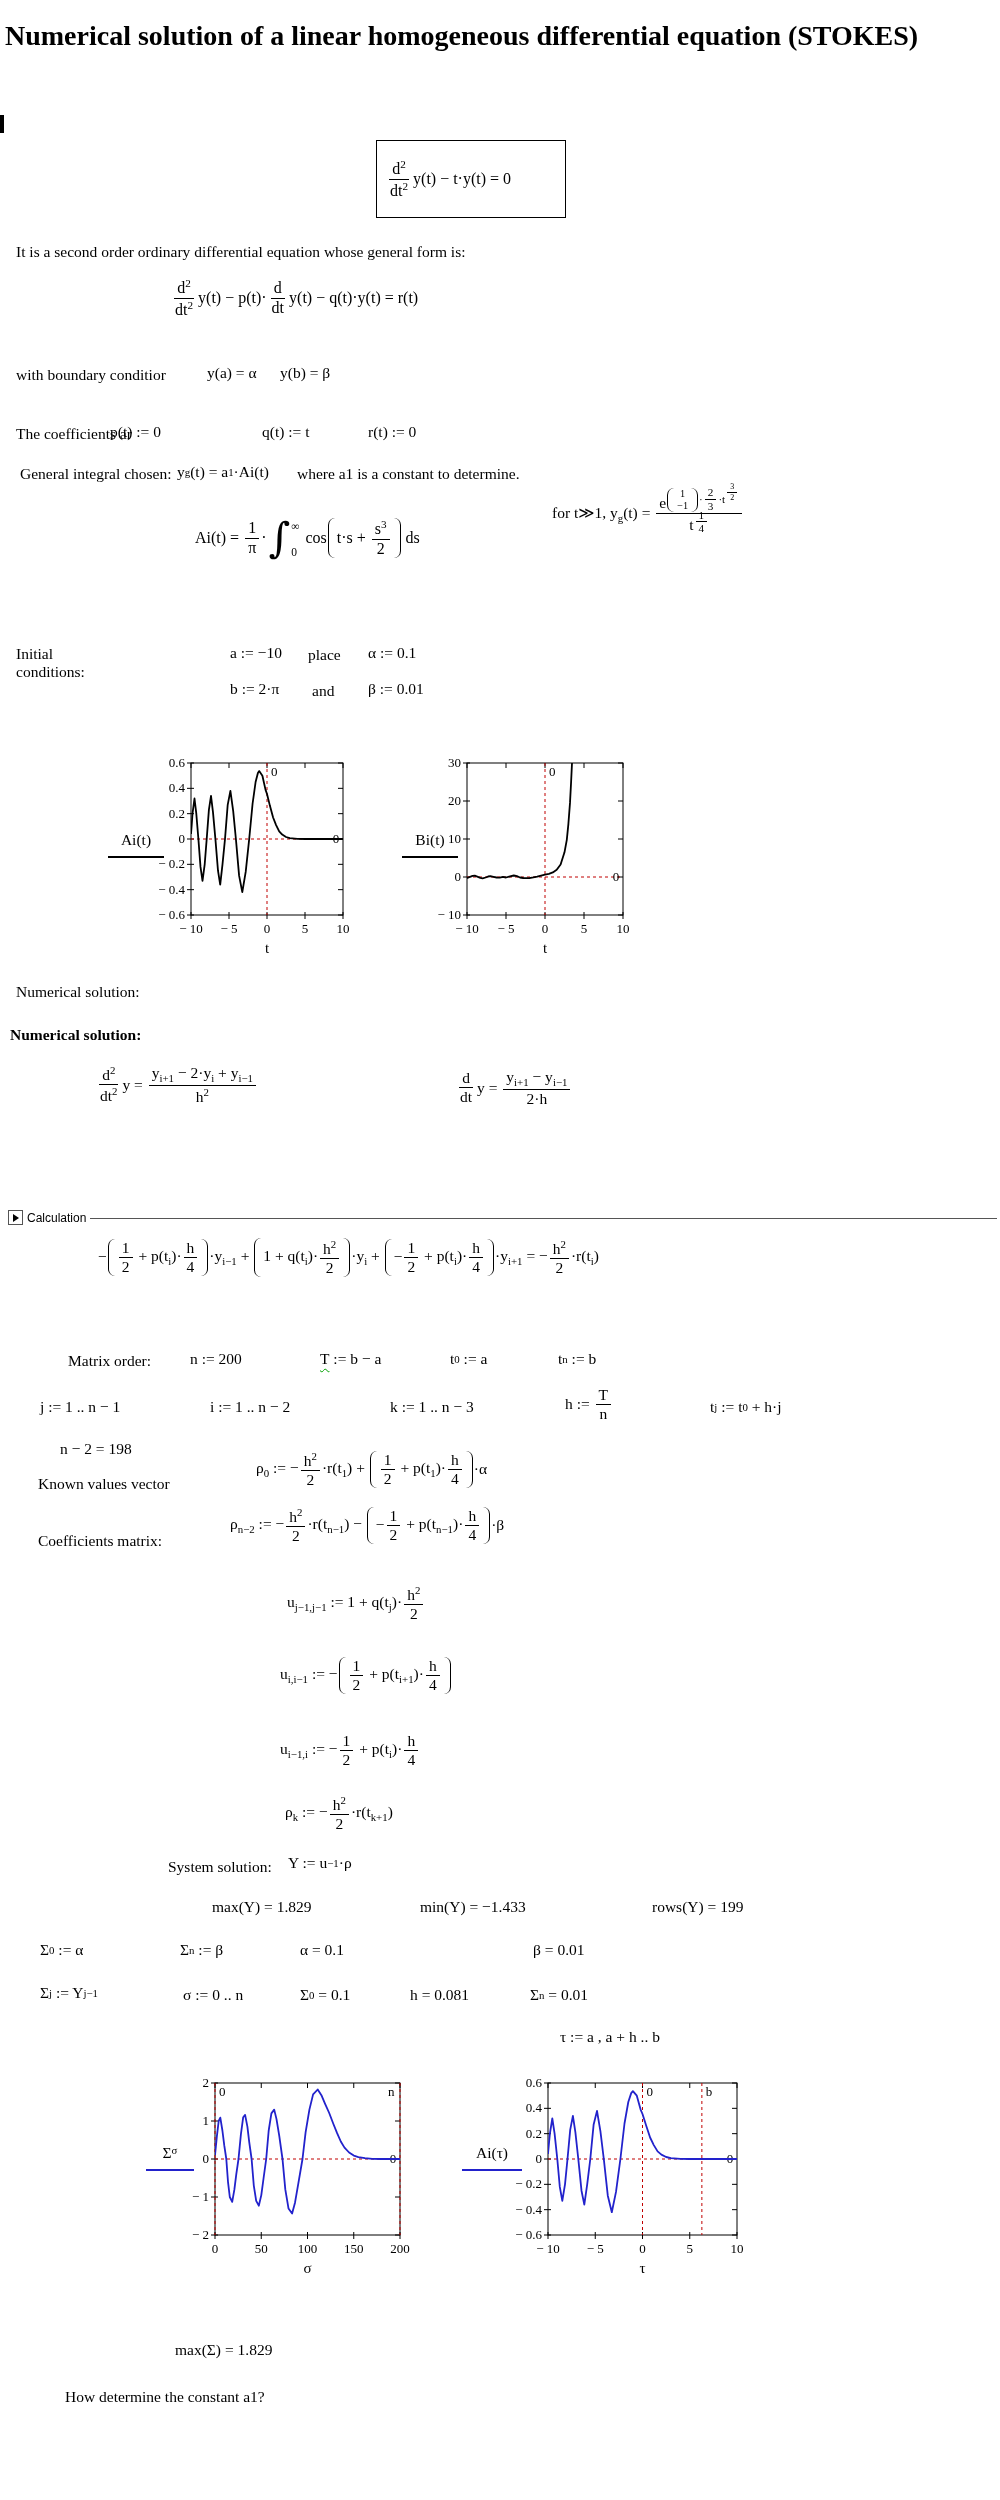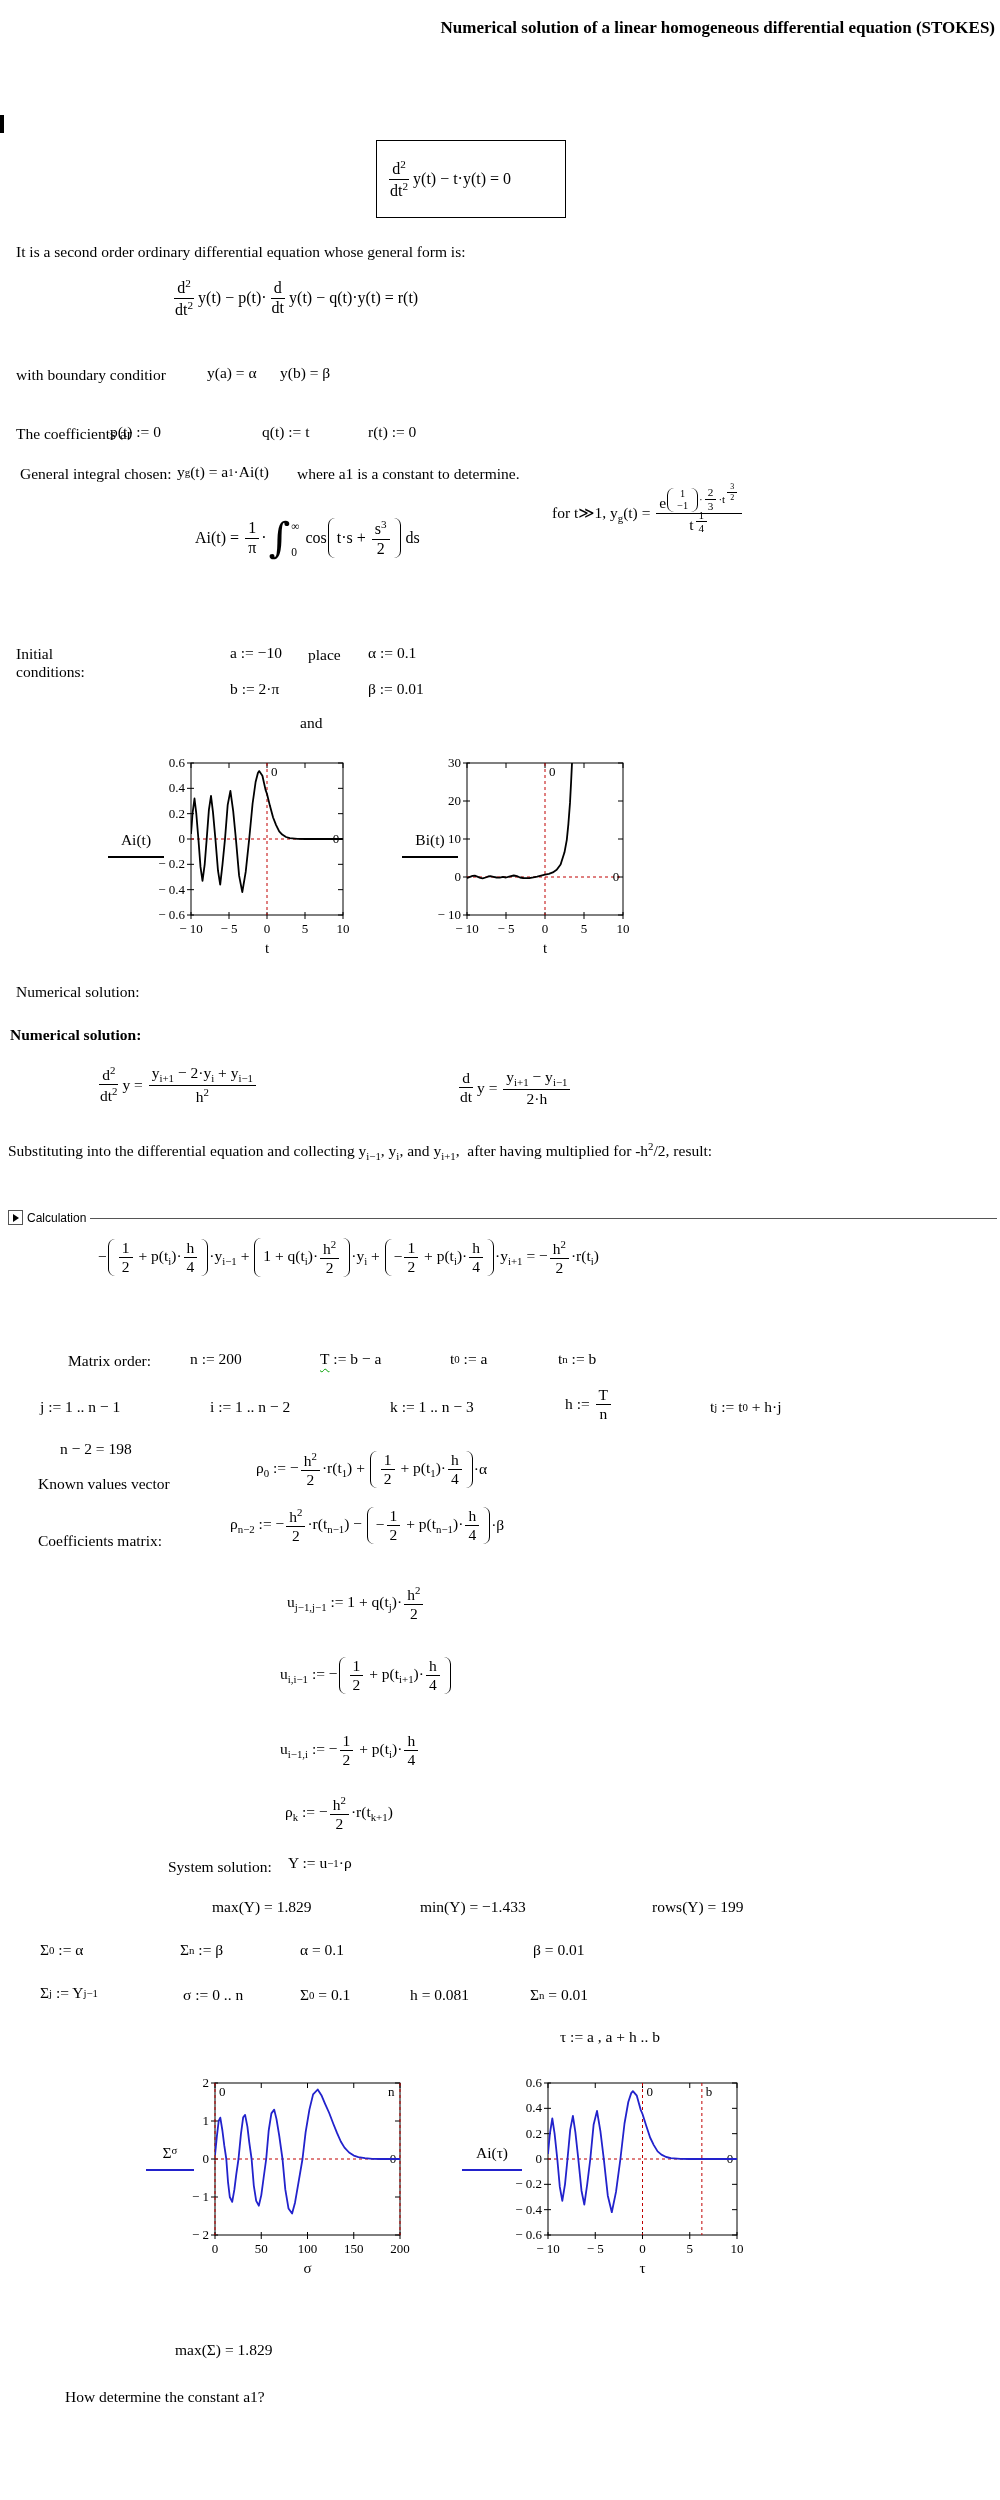--- a/index.html
+++ b/index.html
@@ -1,21 +1,21 @@
 <!DOCTYPE html>
 <html><head>
 <meta charset="utf-8">
 <style>
   html,body{margin:0;padding:0;background:#fff;}
   #page{position:relative;width:1000px;height:2500px;background:#fff;overflow:hidden;
         font-family:"Liberation Serif","DejaVu Serif",serif;color:#000;}
   .abs{position:absolute;}
   .txt{font-size:15.5px;white-space:pre;}
   .wrap{white-space:normal;}
-  .title{font-size:17px;font-weight:bold;line-height:1.45;text-align:right;}
+  .title{font-size:28px;font-weight:bold;line-height:1.45;}
   .math{font-size:15.5px;display:flex;align-items:center;white-space:pre;}
   .math16{font-size:16px;}
   .mrow{display:inline-flex;align-items:center;}
   .mt{white-space:pre;}
   sub,sup{font-size:0.7em;}
   .frac{display:inline-flex;flex-direction:column;align-items:center;vertical-align:middle;margin:0 2px;}
   .fnum{border-bottom:1.2px solid #000;padding:0 3px;line-height:1.15;display:inline-flex;justify-content:center;}
   .fden{padding:0 3px;line-height:1.15;display:inline-flex;justify-content:center;}
   .par{display:inline-flex;align-items:center;margin:0 1px;}
   .pl,.pr{width:6px;align-self:stretch;min-height:1.15em;}
@@ -69,21 +69,21 @@
   <div class="abs txt" style="left:297px;top:465px;">where a1 is a constant to determine.</div>
 
   <div class="abs math math16" style="left:195px;top:518px;"><span class="mrow"><span class="mt"><span class="mt">Ai(t) = </span></span><span class="frac"><span class="fnum"><span class="mt"><span class="mt">1</span></span></span><span class="fden"><span class="mt"><span class="mt">π</span></span></span></span><span class="mt"><span class="mt">·</span></span><span class="int"><span class="isym">∫</span><span class="ilim"><span>∞</span><span>0</span></span></span><span class="mt"><span class="mt"> cos</span></span><span class="par"><span class="pl"></span><span class="mrow"><span class="mt"><span class="mt">t·s + </span></span><span class="frac"><span class="fnum"><span class="mt"><span class="mt">s</span><sup>3</sup></span></span><span class="fden"><span class="mt"><span class="mt">2</span></span></span></span></span><span class="pr"></span></span><span class="mt"><span class="mt"> ds</span></span></span></div>
   <div class="abs math" style="left:552px;top:492px;"><span class="mrow"><span class="mt"><span class="mt">for t≫1, y</span><sub>g</sub><span class="mt">(t) = </span></span><span class="frac"><span class="fnum"><span class="mrow"><span class="mt"><span class="mt">e</span></span><span class="bsup"><span class="mrow"><span class="par"><span class="pl"></span><span class="mrow"><span class="vec"><span>1</span><span>−1</span></span></span><span class="pr"></span></span><span class="mt"><span class="mt">·</span></span><span class="frac"><span class="fnum"><span class="mt"><span class="mt">2</span></span></span><span class="fden"><span class="mt"><span class="mt">3</span></span></span></span><span class="mt"><span class="mt">·t</span></span><span class="bsup"><span class="mrow"><span class="frac"><span class="fnum"><span class="mt"><span class="mt">3</span></span></span><span class="fden"><span class="mt"><span class="mt">2</span></span></span></span></span></span></span></span></span></span><span class="fden"><span class="mrow"><span class="mt"><span class="mt">t</span></span><span class="bsup"><span class="mrow"><span class="frac"><span class="fnum"><span class="mt"><span class="mt">1</span></span></span><span class="fden"><span class="mt"><span class="mt">4</span></span></span></span></span></span></span></span></span></span></div>
 
   <div class="abs txt wrap" style="left:16px;top:645px;width:95px;">Initial conditions:</div>
   <div class="abs math" style="left:230px;top:644px;"><span class="mt">a := −10</span></div>
   <div class="abs txt" style="left:308px;top:646px;">place</div>
   <div class="abs math" style="left:368px;top:644px;"><span class="mt">α := 0.1</span></div>
   <div class="abs math" style="left:230px;top:680px;"><span class="mt">b := 2·π</span></div>
-  <div class="abs txt" style="left:300px;top:682px;margin-top:32px;">and</div>
+  <div class="abs txt" style="left:312px;top:682px;">and</div>
   <div class="abs math" style="left:368px;top:680px;"><span class="mt">β := 0.01</span></div>
 
   <div class="abs" style="left:141px;top:751px;"><svg width="216" height="206">
         <defs>
           <clipPath id="clip0">
             <rect x="50" y="12" width="152" height="152"></rect>
           </clipPath>
         </defs>
         <rect x="50" y="12" width="152" height="152" fill="none" stroke="#000" stroke-width="1"></rect>
         <line x1="50" y1="161" x2="50" y2="168" stroke="#000"></line>
@@ -179,21 +179,20 @@
   <div class="legend" style="left: 402px; top: 831px; width: 52px; border-bottom-color: rgb(0, 0, 0);">
       <span class="mt">Bi(t)</span>
     </div>
 
   <div class="abs txt" style="left:16px;top:983px;">Numerical solution:</div>
   <div class="abs txt bold" style="left:10px;top:1026px;">Numerical solution:</div>
 
   <div class="abs math" style="left:95px;top:1064px;"><span class="mrow"><span class="frac"><span class="fnum"><span class="mt"><span class="mt">d</span><sup>2</sup></span></span><span class="fden"><span class="mt"><span class="mt">dt</span><sup>2</sup></span></span></span><span class="mt"><span class="mt">y = </span></span><span class="frac"><span class="fnum"><span class="mt"><span class="mt">y</span><sub>i+1</sub><span class="mt"> − 2·y</span><sub>i</sub><span class="mt"> + y</span><sub>i−1</sub></span></span><span class="fden"><span class="mt"><span class="mt">h</span><sup>2</sup></span></span></span></span></div>
   <div class="abs math" style="left:455px;top:1068px;"><span class="mrow"><span class="frac"><span class="fnum"><span class="mt"><span class="mt">d</span></span></span><span class="fden"><span class="mt"><span class="mt">dt</span></span></span></span><span class="mt"><span class="mt">y = </span></span><span class="frac"><span class="fnum"><span class="mt"><span class="mt">y</span><sub>i+1</sub><span class="mt"> − y</span><sub>i−1</sub></span></span><span class="fden"><span class="mt"><span class="mt">2·h</span></span></span></span></span></div>
 
-  <div class="abs txt wrap" style="left:8px;top:1140px;width:985px;"><span class="mt">Substituting into the differential equation and collecting y</span><sub>i−1</sub><span class="mt">, y</span><sub>i</sub><span class="mt">, and y</span><sub>i+1</sub><span class="mt">,  after having multiplied for -h</span><sup>2</sup><span class="mt">/2, result:</span></div>
 
   <div class="abs calcicon" style="left:8px;top:1210px;">
     <span class="calctri"></span>
   </div>
   <div class="abs calclabel" style="left:27px;top:1211px;">Calculation</div>
   <div class="abs calcline" style="left:90px;top:1218px;width:907px;"></div>
 
   <div class="abs math" style="left:98px;top:1238px;"><span class="mrow"><span class="mt"><span class="mt">−</span></span><span class="par"><span class="pl"></span><span class="mrow"><span class="frac"><span class="fnum"><span class="mt"><span class="mt">1</span></span></span><span class="fden"><span class="mt"><span class="mt">2</span></span></span></span><span class="mt"><span class="mt"> + p(t</span><sub>i</sub><span class="mt">)·</span></span><span class="frac"><span class="fnum"><span class="mt"><span class="mt">h</span></span></span><span class="fden"><span class="mt"><span class="mt">4</span></span></span></span></span><span class="pr"></span></span><span class="mt"><span class="mt">·y</span><sub>i−1</sub><span class="mt"> + </span></span><span class="par"><span class="pl"></span><span class="mrow"><span class="mt"><span class="mt">1 + q(t</span><sub>i</sub><span class="mt">)·</span></span><span class="frac"><span class="fnum"><span class="mt"><span class="mt">h</span><sup>2</sup></span></span><span class="fden"><span class="mt"><span class="mt">2</span></span></span></span></span><span class="pr"></span></span><span class="mt"><span class="mt">·y</span><sub>i</sub><span class="mt"> + </span></span><span class="par"><span class="pl"></span><span class="mrow"><span class="mt"><span class="mt">−</span></span><span class="frac"><span class="fnum"><span class="mt"><span class="mt">1</span></span></span><span class="fden"><span class="mt"><span class="mt">2</span></span></span></span><span class="mt"><span class="mt"> + p(t</span><sub>i</sub><span class="mt">)·</span></span><span class="frac"><span class="fnum"><span class="mt"><span class="mt">h</span></span></span><span class="fden"><span class="mt"><span class="mt">4</span></span></span></span></span><span class="pr"></span></span><span class="mt"><span class="mt">·y</span><sub>i+1</sub><span class="mt"> = −</span></span><span class="frac"><span class="fnum"><span class="mt"><span class="mt">h</span><sup>2</sup></span></span><span class="fden"><span class="mt"><span class="mt">2</span></span></span></span><span class="mt"><span class="mt">·r(t</span><sub>i</sub><span class="mt">)</span></span></span></div>
 
 

